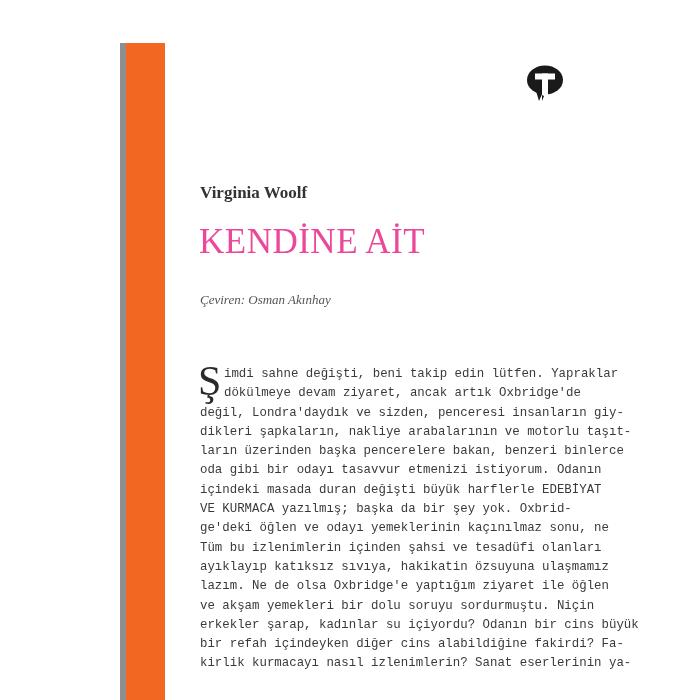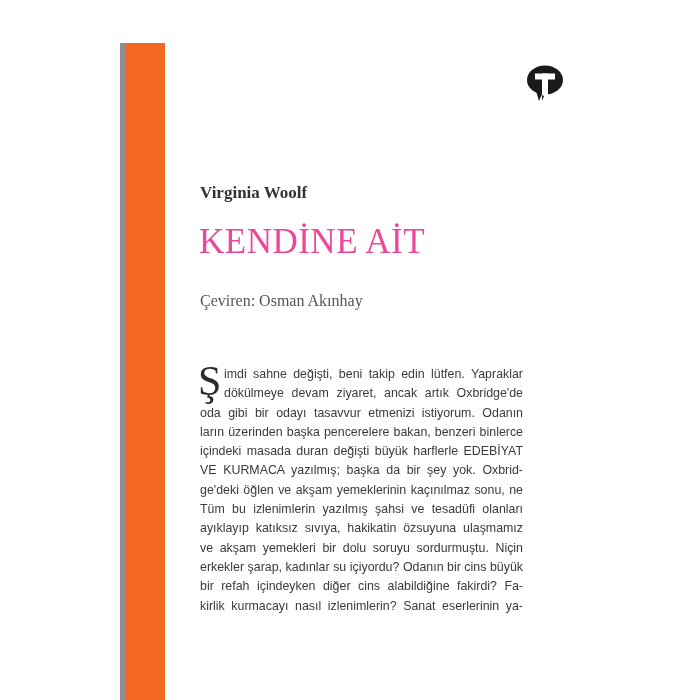--- a/index.html
+++ b/index.html
@@ -25,25 +25,25 @@
       position: absolute; left: 200px; top: 140px;
       font-family: "Liberation Serif", serif; font-weight: bold; font-size: 17px; color: #333;
     }
     .title {
       position: absolute; left: 199px; top: 180px;
       font-family: "Liberation Serif", serif; font-weight: normal; font-size: 35px;
       line-height: 38px; color: #ec4899; letter-spacing: 0.5px;
     }
     .translator {
       position: absolute; left: 200px; top: 249px;
-      font-family: "Liberation Serif", serif; font-size: 16px; color: #555;
+      font-family: "Liberation Serif", serif; font-style: italic; font-size: 13px; color: #555;
     }
     .body-text {
       position: absolute; left: 200px; top: 322px; width: 323px;
-      font-family: Liberation Sans, sans-serif; font-size: 12.4px; line-height: 19.3px;
+      font-family: Liberation Mono, monospace; font-size: 12.4px; line-height: 19.3px;
       color: #3a3a3a; text-align: justify;
     }
     .body-text .line { display: block; white-space: nowrap; text-align-last: justify; text-align: justify; }
     .dropcap {
       position: absolute; left: 198px; top: 318px;
       font-family: "Liberation Serif", serif; font-size: 42px; line-height: 40px; color: #2a2a2a;
     }
     .indent { padding-left: 24px; }
     .footer-series {
       position: absolute; left: 472px; top: 671px;
@@ -77,27 +77,30 @@
   <div class="author">Virginia Woolf</div>
   <div class="title">
     <div>KENDİNE AİT</div>
   </div>
   <div class="translator">Çeviren: Osman Akınhay</div>
 
   <div class="dropcap">Ş</div>
   <div class="body-text">
     <span class="line indent">imdi sahne değişti, beni takip edin lütfen. Yapraklar</span>
     <span class="line indent">dökülmeye devam ziyaret, ancak artık Oxbridge'de</span>
+    <span class="line">değil, Londra'daydık ve sizden, penceresi insanların giy-</span>
+    <span class="line">dikleri şapkaların, nakliye arabalarının ve motorlu taşıt-</span>
+    <span class="line">ların üzerinden başka pencerelere bakan, benzeri binlerce</span>
     <span class="line">oda gibi bir odayı tasavvur etmenizi istiyorum. Odanın</span>
-    <span class="line">ların üzerinden başka pencerelere bakan, benzeri binlerce</span>
     <span class="line">içindeki masada duran değişti büyük harflerle EDEBİYAT</span>
     <span class="line">VE KURMACA yazılmış; başka da bir şey yok. Oxbrid-</span>
-    <span class="line">ge'deki öğlen ve akşam yemeklerinin kaçınılmaz sonu, ne</span>
-    <span class="line">Tüm bu izlenimlerin yazılmış şahsi ve tesadüfi olanları</span>
+    <span class="line">ge'deki öğlen ve odayı yemeklerinin kaçınılmaz sonu, ne</span>
+    <span class="line">Tüm bu izlenimlerin içinden şahsi ve tesadüfi olanları</span>
     <span class="line">ayıklayıp katıksız sıvıya, hakikatin özsuyuna ulaşmamız</span>
+    <span class="line">lazım. Ne de olsa Oxbridge'e yaptığım ziyaret ile öğlen</span>
     <span class="line">ve akşam yemekleri bir dolu soruyu sordurmuştu. Niçin</span>
     <span class="line">erkekler şarap, kadınlar su içiyordu? Odanın bir cins büyük</span>
     <span class="line">bir refah içindeyken diğer cins alabildiğine fakirdi? Fa-</span>
     <span class="line">kirlik kurmacayı nasıl izlenimlerin? Sanat eserlerinin ya-</span>
   </div>
 
   <div class="footer-series">DÜNYA KLASİKLERİ</div>
   <div class="footer-page">05</div>
   <div class="footer-orange"></div>
 </div>

